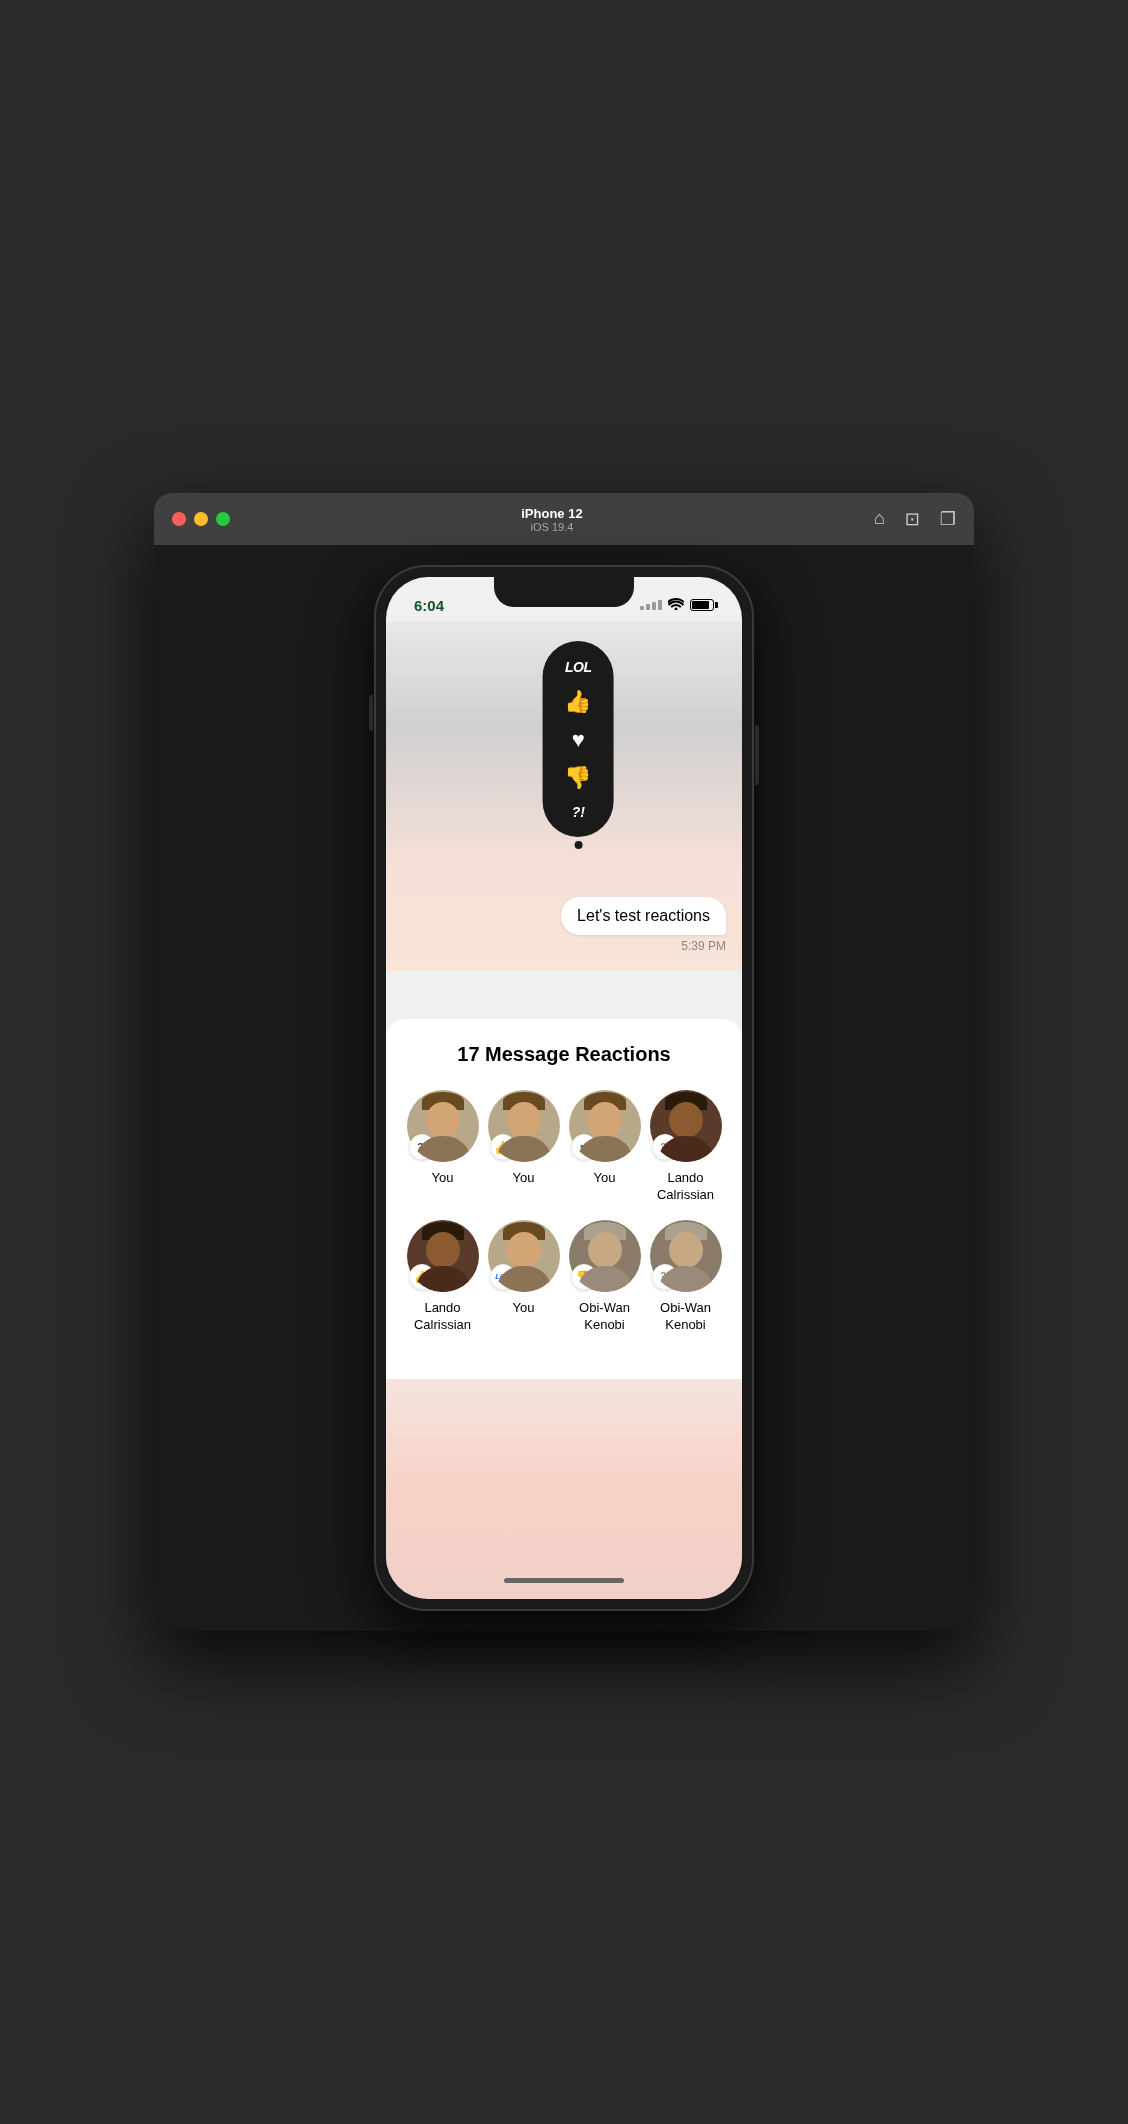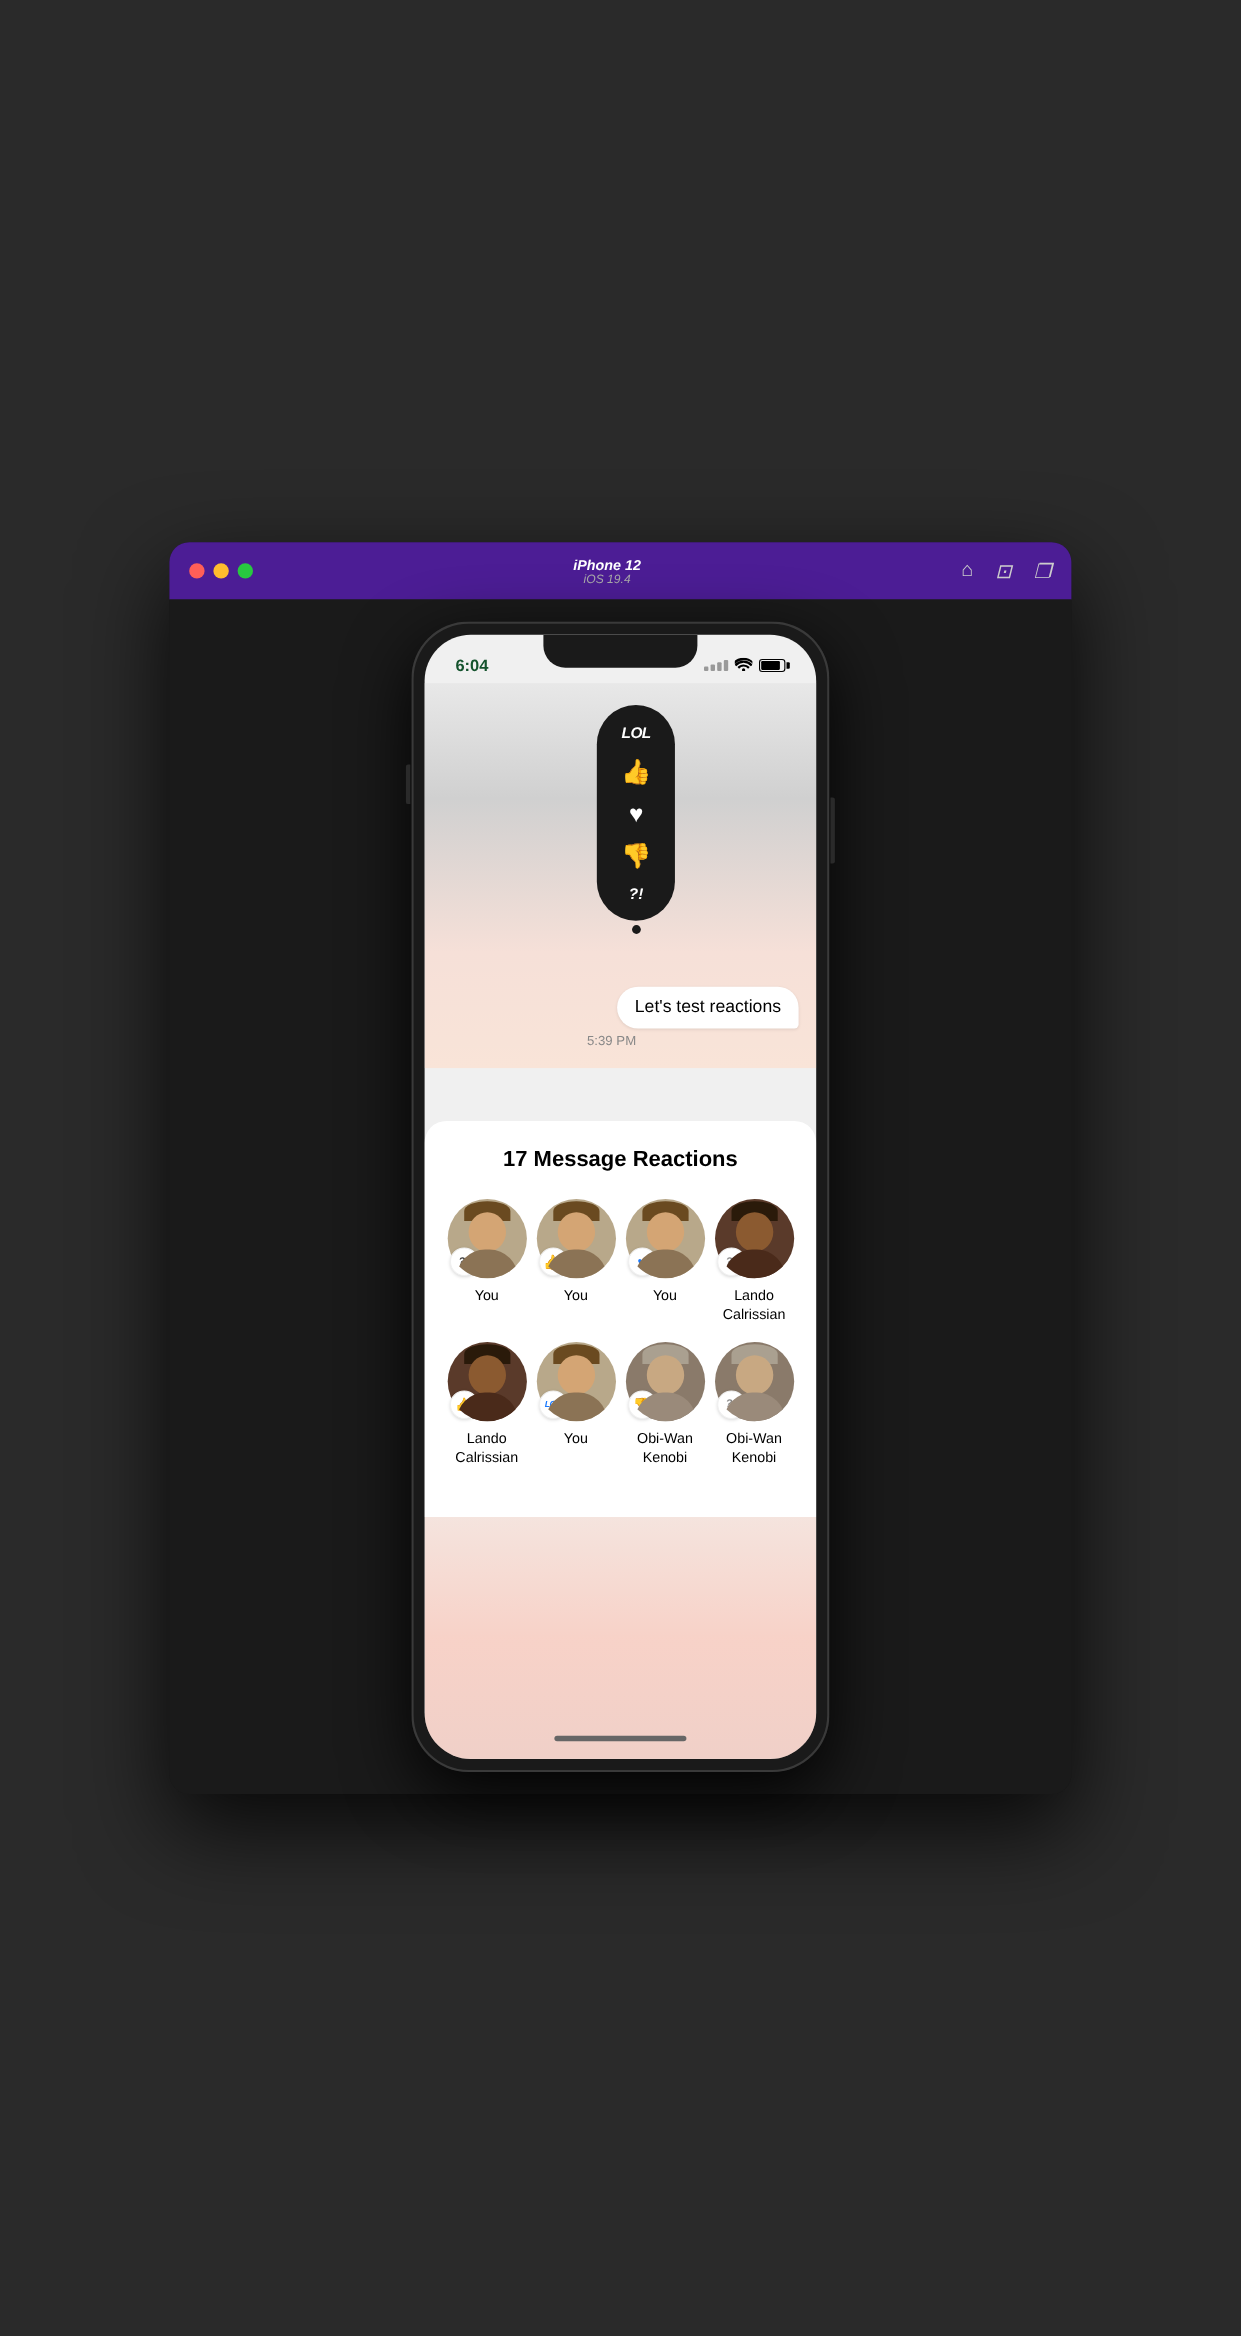--- a/index.html
+++ b/index.html
@@ -15,28 +15,27 @@
     
     .mac-frame {
       width: 820px;
       background: #1a1a1a;
       border-radius: 18px;
       padding: 0;
       box-shadow: 0 30px 80px rgba(0,0,0,0.8);
     }
 
     .mac-titlebar {
-      background: #4c1d95;
+      background: #404040;
       border-radius: 18px 18px 0 0;
       height: 52px;
       display: flex;
       align-items: center;
       padding: 0 18px;
       justify-content: space-between;
-      font-style: italic;
     }
 
     .mac-dots {
       display: flex;
       gap: 8px;
       align-items: center;
     }
 
     .mac-dot {
       width: 14px;
@@ -270,21 +269,21 @@
       background: white;
       border-radius: 20px 20px 4px 20px;
       padding: 10px 16px;
       max-width: 75%;
       font-size: 16px;
       color: #000;
       box-shadow: 0 1px 3px rgba(0,0,0,0.1);
     }
 
     .message-time {
-      text-align: center;
+      text-align: right;
       color: #888;
       font-size: 12px;
       padding-right: 16px;
       padding-bottom: 8px;
     }
 
     
     .reactions-sheet {
       background: white;
       border-radius: 20px 20px 0 0;

